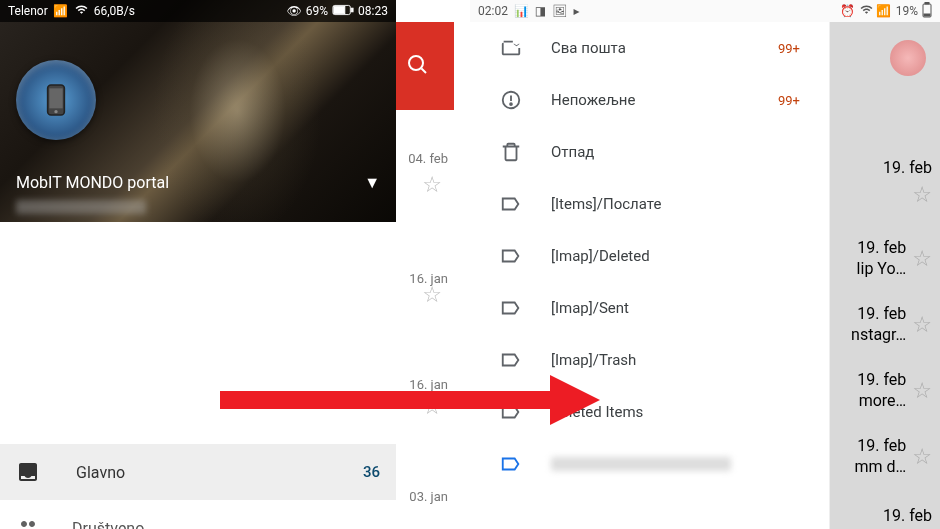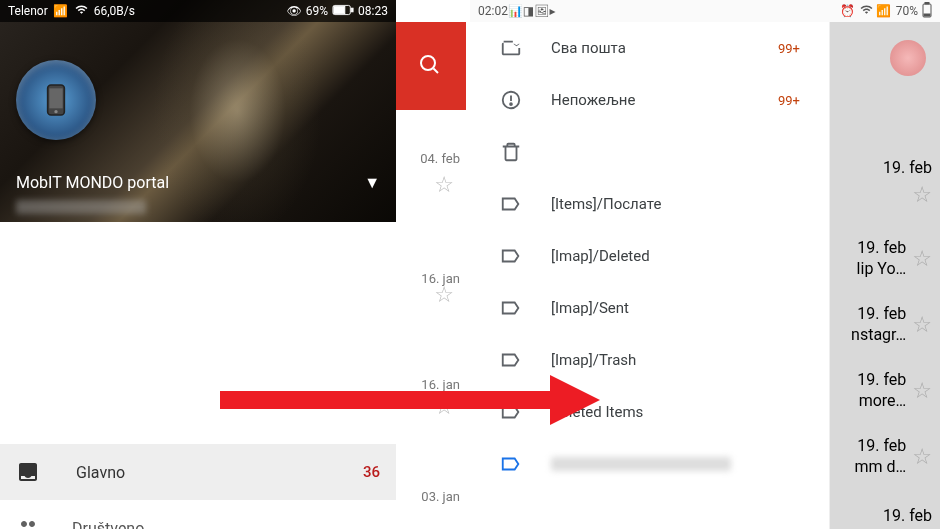--- a/index.html
+++ b/index.html
@@ -24,33 +24,33 @@
     .account-email-blur { position: absolute; bottom: 8px; left: 16px; width: 130px; height: 14px; background: rgba(180,180,180,0.4); filter: blur(3px); border-radius: 2px; }
     
     
     .drawer-left { width: 396px; background: #fff; position: absolute; top: 0; left: 0; bottom: 0; }
     .drawer-left-content { padding-top: 222px; background: #fff; }
     .drawer-item { display: flex; align-items: center; height: 56px; padding: 0 16px; gap: 32px; color: #555; font-size: 16px; }
     .drawer-item.active { background: #eeeeee; color: #333; gap: 36px; }
     .drawer-item .icon-slot { width: 24px; height: 24px; display: flex; align-items: center; justify-content: center; color: #616161; }
     .drawer-item.active .icon-slot { color: #333; }
     .drawer-item .label { flex: 1; }
-    .drawer-item .count { color: #b91c1c; font-size: 15px; font-weight: 500; }
-    
-    
-    .left-bg { position: absolute; top: 0; right: 4px; width: 74px; height: 521px; background: #fff; z-index: 0; }
+    .drawer-item .count { color: #0c4a6e; font-size: 15px; font-weight: 500; }
+    
+    
+    .left-bg { position: absolute; top: 0; right: 16px; width: 74px; height: 521px; background: #fff; z-index: 0; }
     .left-bg .red-bar { position: absolute; top: 22px; left: 0; right: 0; height: 88px; background: #d93025; display: flex; align-items: center; justify-content: center; }
     .left-bg .search-icon { color: #fff; }
     .left-bg .email-row { position: absolute; right: 6px; height: 72px; display: flex; align-items: center; gap: 4px; }
     .left-bg .date-small { font-size: 13px; color: #777; }
     .left-bg .star-outline { color: #bbb; font-size: 22px; }
     
     
     .statusbar-right { height: 22px; background: #fafafa; color: #555; font-size: 12px; display: flex; align-items: center; justify-content: space-between; padding: 0 8px; }
-    .statusbar-right .sb-left { display: flex; gap: 0; align-items: center; }
+    .statusbar-right .sb-left { display: flex; gap: 6px; align-items: center; }
     .statusbar-right .sb-right { display: flex; gap: 4px; align-items: center; }
     
     .right-drawer { width: 360px; background: #fff; position: absolute; top: 22px; left: 0; bottom: 0; border-right: 1px solid #eee; }
     .right-drawer-item { display: flex; align-items: center; height: 52px; padding: 0 29px; gap: 28px; color: #3c4043; font-size: 15px; }
     .right-drawer-item .icon-slot { width: 24px; height: 24px; color: #5f6368; display: flex; align-items: center; justify-content: center; }
     .right-drawer-item .label { flex: 1; }
     .right-drawer-item .count { font-size: 13px; color: #c2410c; }
     .right-drawer-item .label-blur { width: 180px; height: 14px; background: #ddd; filter: blur(3px); border-radius: 2px; }
     .right-drawer-item.current .icon-slot { color: #1a73e8; }
     
@@ -165,21 +165,21 @@
         <span>▸</span>
       </div>
       <div class="sb-right">
         <span>⏰</span>
         <span>
           <svg width="13" height="13" viewBox="0 0 24 24" fill="#555">
               <path d="M1 9l2 2c4.97-4.97 13.03-4.97 18 0l2-2C16.93 2.93 7.07 2.93 1 9zm8 8l3 3 3-3c-1.65-1.66-4.34-1.66-6 0zm-4-4l2 2c2.76-2.76 7.24-2.76 10 0l2-2C15.14 9.14 8.87 9.14 5 13z"></path>
             </svg>
         </span>
         <span>📶</span>
-        <span>70%</span>
+        <span>19%</span>
         <span>
           <svg width="10" height="16" viewBox="0 0 10 16" fill="none" stroke="#555">
               <rect x="1" y="2" width="8" height="13" rx="1"></rect>
               <rect x="3" y="0" width="4" height="2" fill="#555"></rect>
               <rect x="2" y="12" width="6" height="2" fill="#555"></rect>
             </svg>
         </span>
       </div>
     </div>
 
@@ -251,20 +251,21 @@
         </span>
         <span class="label">Непожељне</span>
         <span class="count">99+</span>
       </div>
       <div class="right-drawer-item">
         <span class="icon-slot">
           <svg width="22" height="22" viewBox="0 0 24 24" fill="none" stroke="currentColor" stroke-width="2">
               <path d="M3 6h18M8 6V4a1 1 0 011-1h6a1 1 0 011 1v2M6 6v14a1 1 0 001 1h10a1 1 0 001-1V6"></path>
             </svg>
         </span>
+        <span class="label">Отпад</span>
       </div>
       <div class="right-drawer-item">
         <span class="icon-slot">
           <svg width="22" height="22" viewBox="0 0 24 24" fill="none" stroke="currentColor" stroke-width="2">
               <path d="M3 6h13l4 6-4 6H3z"></path>
             </svg>
         </span>
         <span class="label">[Items]/Послате</span>
       </div>
       <div class="right-drawer-item">

